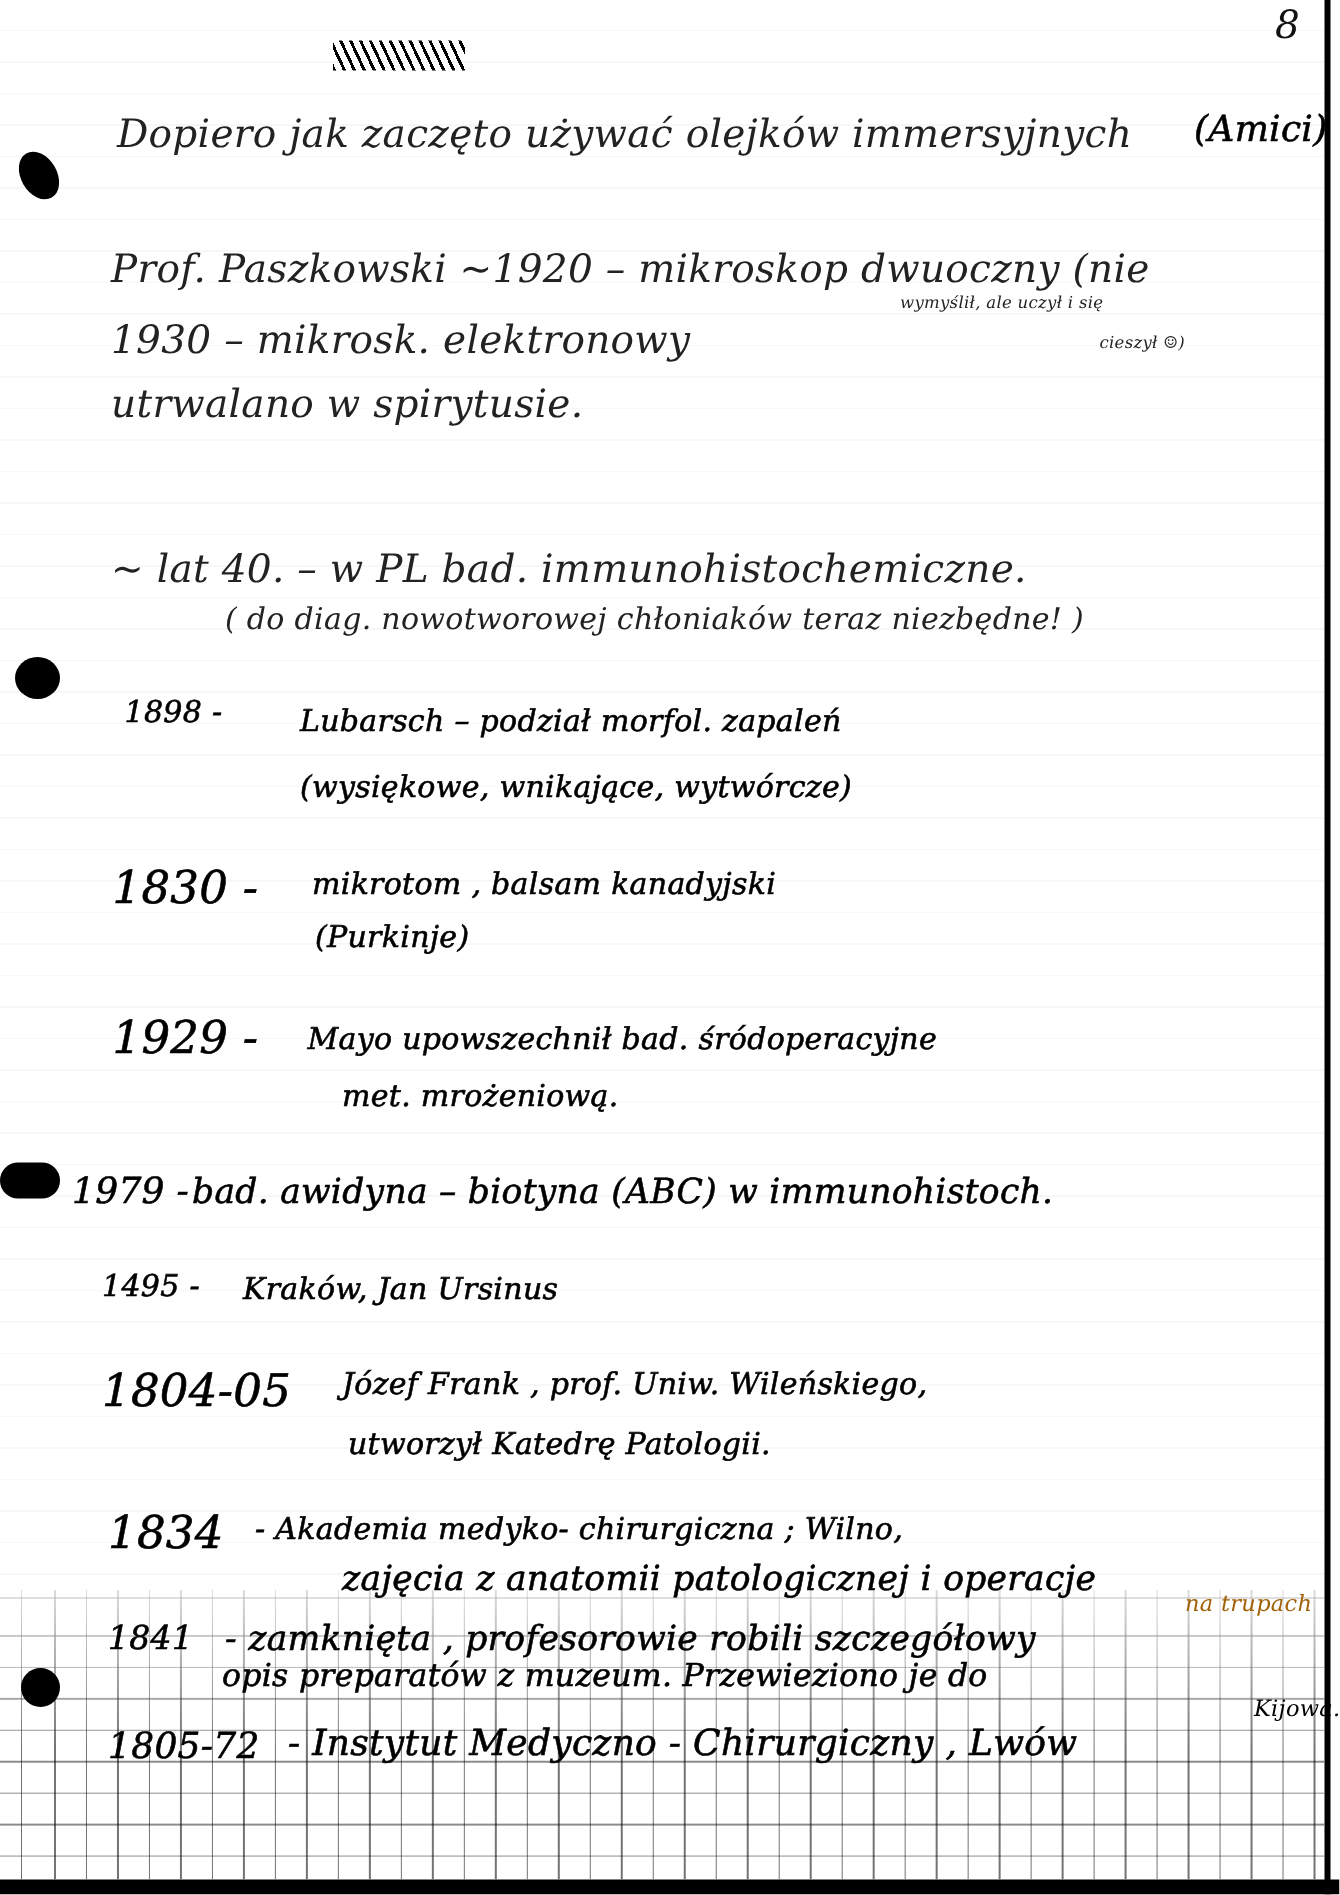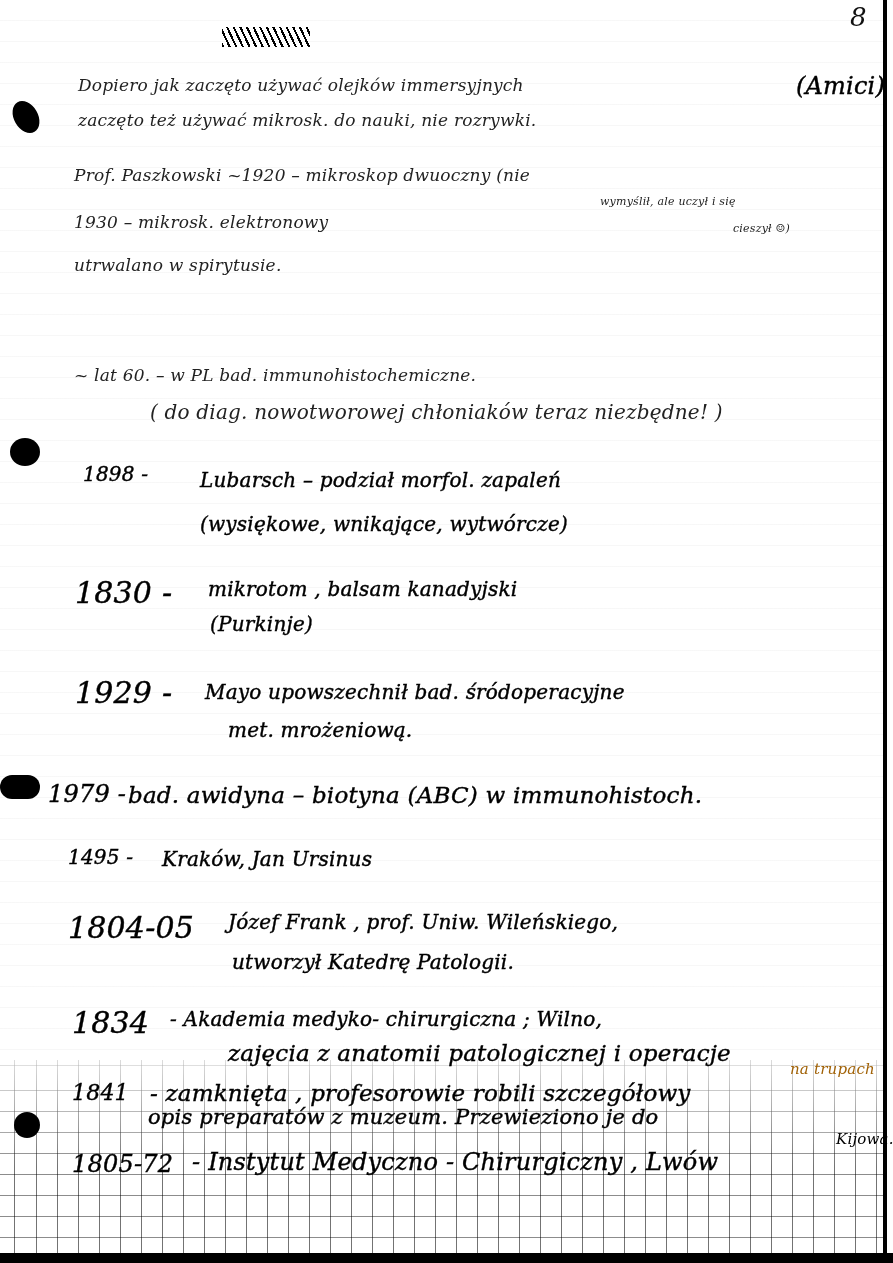--- a/index.html
+++ b/index.html
@@ -29,21 +29,21 @@
     .right-border { position: absolute; left: 883px; top: 0; width: 4px; height: 1263px; background: #000; }
     .bottom-bar { position: absolute; left: 0; top: 1253px; width: 893px; height: 10px; background: #000; }
 
     .punch-hole { position: absolute; background: #000; border-radius: 50%; }
 
     .hw {
       position: absolute; white-space: nowrap;
       font-family: "DejaVu Serif", serif; font-style: italic;
       color: #111; letter-spacing: 0.2px;
     }
-    .thin { font-size: 17px; font-weight: normal; color: #222; }
+    .thin { font-size: 26px; font-weight: normal; color: #222; }
     .bold { font-size: 20px; font-weight: normal; color: #000; -webkit-text-stroke: 0.4px #000; }
     .small { font-size: 11px; }
     .crossout {
       position: absolute; left: 222px; top: 27px; width: 88px; height: 20px;
       background:
         repeating-linear-gradient(65deg, #000 0 2px, transparent 2px 6px);
     }
     .page-num { position: absolute; left: 850px; top: 2px; font-size: 26px; font-family: "DejaVu Serif", serif; font-style: italic; }
   </style>
 </head>
@@ -58,29 +58,28 @@
   <div class="punch-hole" style="left:14px;top:100px;width:24px;height:34px;transform:rotate(-30deg);"></div>
   <div class="punch-hole" style="left:10px;top:438px;width:30px;height:28px;"></div>
   <div class="punch-hole" style="left:0;top:775px;width:40px;height:24px;border-radius:12px;"></div>
   <div class="punch-hole" style="left:14px;top:1112px;width:26px;height:26px;"></div>
 
   <div class="page-num">8</div>
   <div class="crossout"></div>
 
   <div class="hw thin" style="left:78px;top:75px;">Dopiero jak zaczęto używać olejków immersyjnych</div>
   <div class="hw bold" style="left:796px;top:72px;font-size:24px;">(Amici)</div>
-  <div class="hw thin" style="left:78px;top:110px;">zaczęto też używać mikrosk. do nauki, nie rozrywki.</div>
 
   <div class="hw thin" style="left:74px;top:165px;">Prof. Paszkowski ~1920 – mikroskop dwuoczny (nie</div>
   <div class="hw thin small" style="left:600px;top:195px;">wymyślił, ale uczył i się</div>
   <div class="hw thin" style="left:74px;top:212px;">1930 – mikrosk. elektronowy</div>
   <div class="hw thin small" style="left:733px;top:222px;">cieszył ☺)</div>
   <div class="hw thin" style="left:74px;top:255px;">utrwalano w spirytusie.</div>
 
-  <div class="hw thin" style="left:74px;top:365px;">~ lat 60. – w PL bad. immunohistochemiczne.</div>
+  <div class="hw thin" style="left:74px;top:365px;">~ lat 40. – w PL bad. immunohistochemiczne.</div>
   <div class="hw thin" style="left:150px;top:400px;font-size:20px;">( do diag. nowotworowej chłoniaków teraz niezbędne! )</div>
 
   <div>
     <div class="hw bold" style="left:83px;top:462px;">1898 -</div>
     <div class="hw bold" style="left:200px;top:468px;">Lubarsch – podział morfol. zapaleń</div>
     <div class="hw bold" style="left:200px;top:512px;">(wysiękowe, wnikające, wytwórcze)</div>
   </div>
 
   <div>
     <div class="hw bold" style="left:75px;top:575px;font-size:30px;">1830 -</div>

